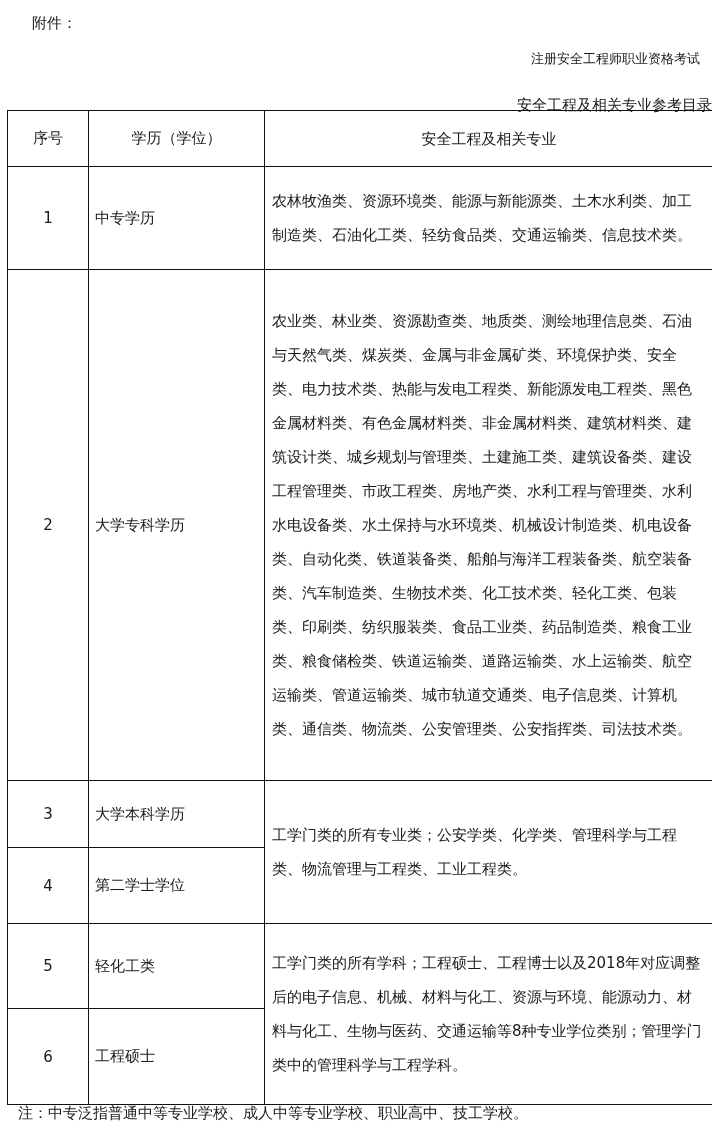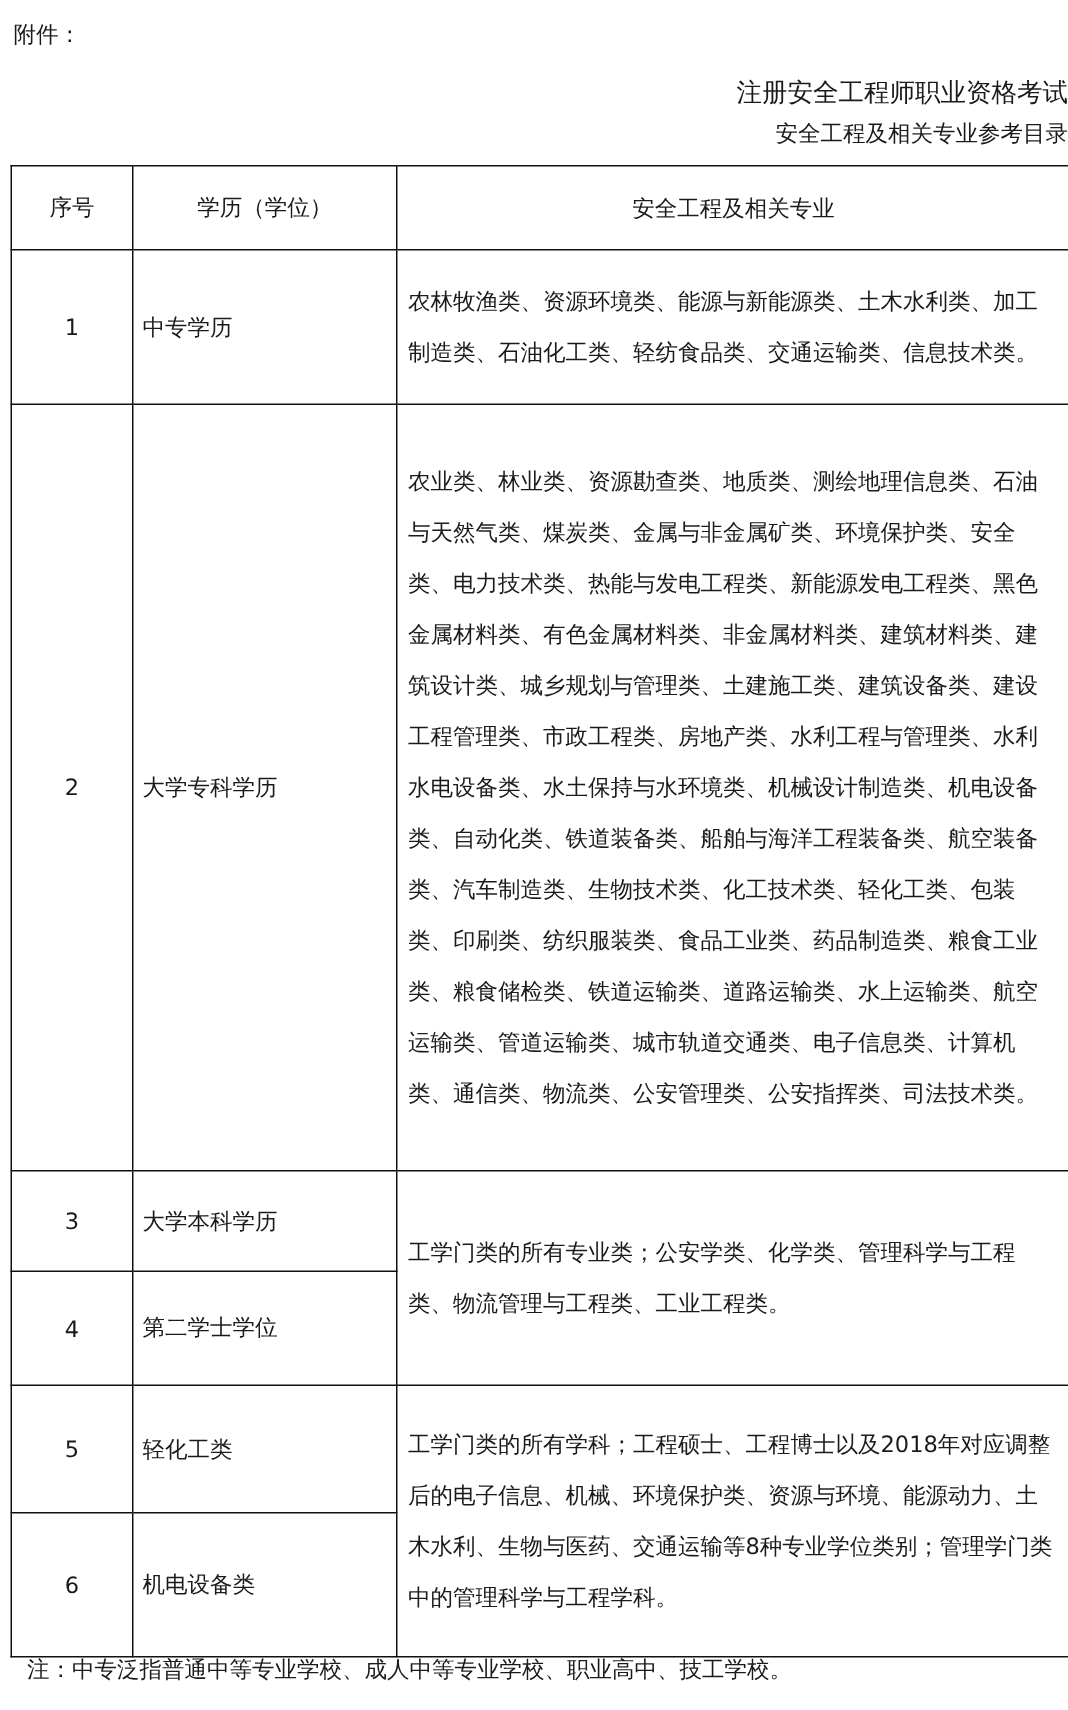--- a/index.html
+++ b/index.html
@@ -1,20 +1,20 @@
 <!DOCTYPE html>
 <html><head>
 <meta charset="utf-8">
 <style>
   html, body { margin:0; padding:0; background:#ffffff; }
   body { width:712px; height:1140px; position:relative; overflow:hidden;
          font-family:"DejaVu Sans","Liberation Sans",sans-serif; color:#1a1a1a; font-size:15px; }
-  .attach { position:absolute; left:9px; top:14px; font-size:15px; }
-  .title1 { position:absolute; right:0px; top:50px; font-size:17px; white-space:nowrap; }
-  .title2 { position:absolute; right:0px; top:80px; font-size:15px; white-space:nowrap; }
+  .attach { position:absolute; left:32px; top:14px; font-size:15px; }
+  .title1 { position:absolute; right:12px; top:50px; font-size:13px; white-space:nowrap; }
+  .title2 { position:absolute; right:0px; top:96px; font-size:15px; white-space:nowrap; }
   table { position:absolute; left:7px; top:110px; border-collapse:collapse; table-layout:fixed; width:706px; }
   td, th { border:1.5px solid #111; font-weight:normal; padding:0; vertical-align:middle; }
   th { height:47px; text-align:center; font-size:15px; }
   .c1 { width:80px; text-align:center; }
   .c2 { width:175px; text-align:left; padding-left:6px;margin-left:32px; }
   .c3 { text-align:left; padding:4px 6px 4px 7px; line-height:34px; font-size:15px; }
   th.c2 { text-align:center; padding-left:0; }
   th.c3 { text-align:center; }
   .note { position:absolute; left:18px; top:1104px; font-size:15px; white-space:nowrap;text-align:center; }
 </style>
@@ -47,22 +47,22 @@
     <td class="c2">大学本科学历</td>
     <td class="c3" rowspan="2">工学门类的所有专业类；公安学类、化学类、管理科学与工程类、物流管理与工程类、工业工程类。</td>
   </tr>
   <tr style="height:76px;">
     <td class="c1">4</td>
     <td class="c2">第二学士学位</td>
   </tr>
   <tr style="height:85px;">
     <td class="c1">5</td>
     <td class="c2">轻化工类</td>
-    <td class="c3" rowspan="2">工学门类的所有学科；工程硕士、工程博士以及2018年对应调整后的电子信息、机械、环境保护类、资源与环境、能源动力、土木水利、生物与医药、交通运输等8种专业学位类别；管理学门类中的管理科学与工程学科。</td>
+    <td class="c3" rowspan="2">工学门类的所有学科；工程硕士、工程博士以及2018年对应调整后的电子信息、机械、材料与化工、资源与环境、能源动力、材料与化工、生物与医药、交通运输等8种专业学位类别；管理学门类中的管理科学与工程学科。</td>
   </tr>
   <tr style="height:96px;">
     <td class="c1">6</td>
-    <td class="c2">机电设备类</td>
+    <td class="c2">工程硕士</td>
   </tr>
 </tbody>
   </table>
 
 <div class="note">注：中专泛指普通中等专业学校、成人中等专业学校、职业高中、技工学校。</div>
 
 </body></html>

